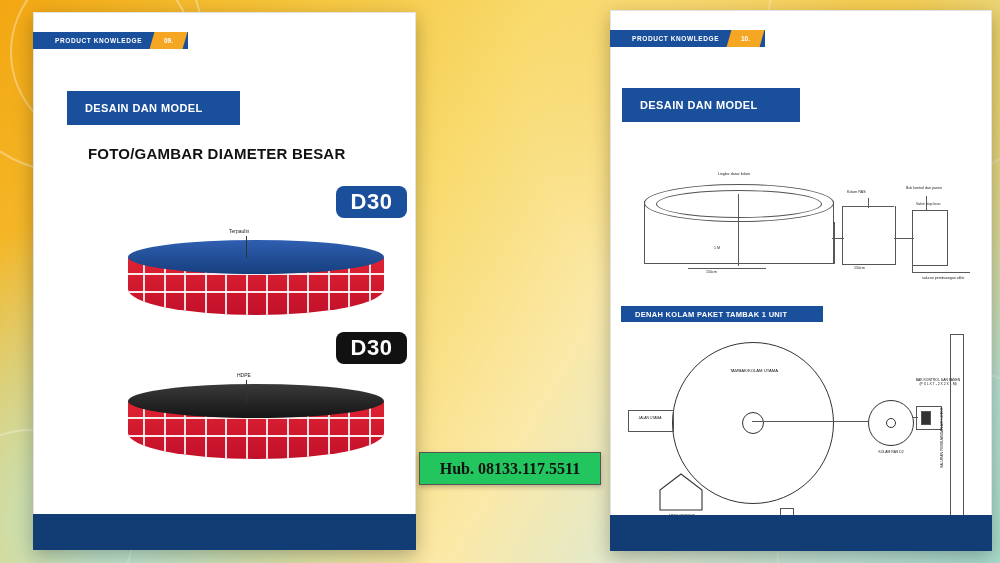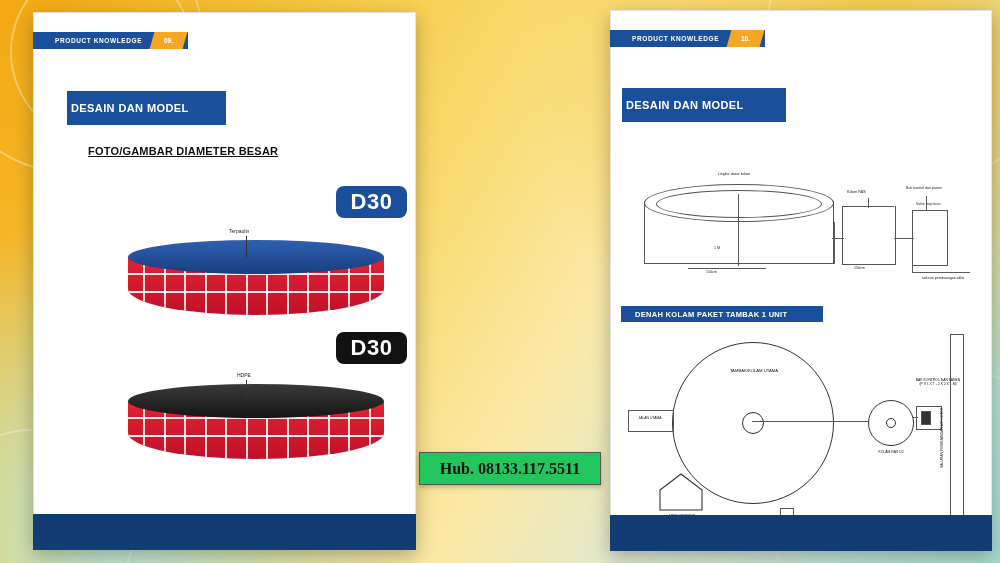--- a/index.html
+++ b/index.html
@@ -39,31 +39,30 @@
   .ribbon .num{
     background:#f5a623;color:#fff;font-size:6.5px;font-weight:bold;
     padding:0 12px;height:17px;display:flex;align-items:center;
     transform:skewX(-16deg);margin-left:-2px;
   }
   .ribbon .num span{transform:skewX(16deg);}
 
   .title-bar{
     position:absolute;background:#1a4f9c;color:#fff;
     font-size:11px;font-weight:bold;letter-spacing:.4px;
-    display:flex;align-items:center;padding-left:4px;
+    display:flex;align-items:center;padding-left:18px;
   }
   .sub-bar{
     position:absolute;background:#1a4f9c;color:#fff;
     font-size:7.5px;font-weight:bold;letter-spacing:.3px;
     display:flex;align-items:center;padding-left:14px;
   }
   .section-label{
-    position:absolute;color:#111;font-size:11px;font-weight:bold;
+    position:absolute;color:#111;font-size:15px;font-weight:bold;
     letter-spacing:.2px;
-    text-decoration:underline;
   }
   .footer-bar{position:absolute;left:0;bottom:0;width:100%;height:36px;background:#123c74;}
   .page-border{position:absolute;inset:0;border:1px solid #e3e3e3;pointer-events:none;}
 
   
   .badge{
     position:absolute;color:#fff;font-weight:bold;font-size:22px;
     display:flex;align-items:center;justify-content:center;
     letter-spacing:.5px;
     border-radius:8px;

